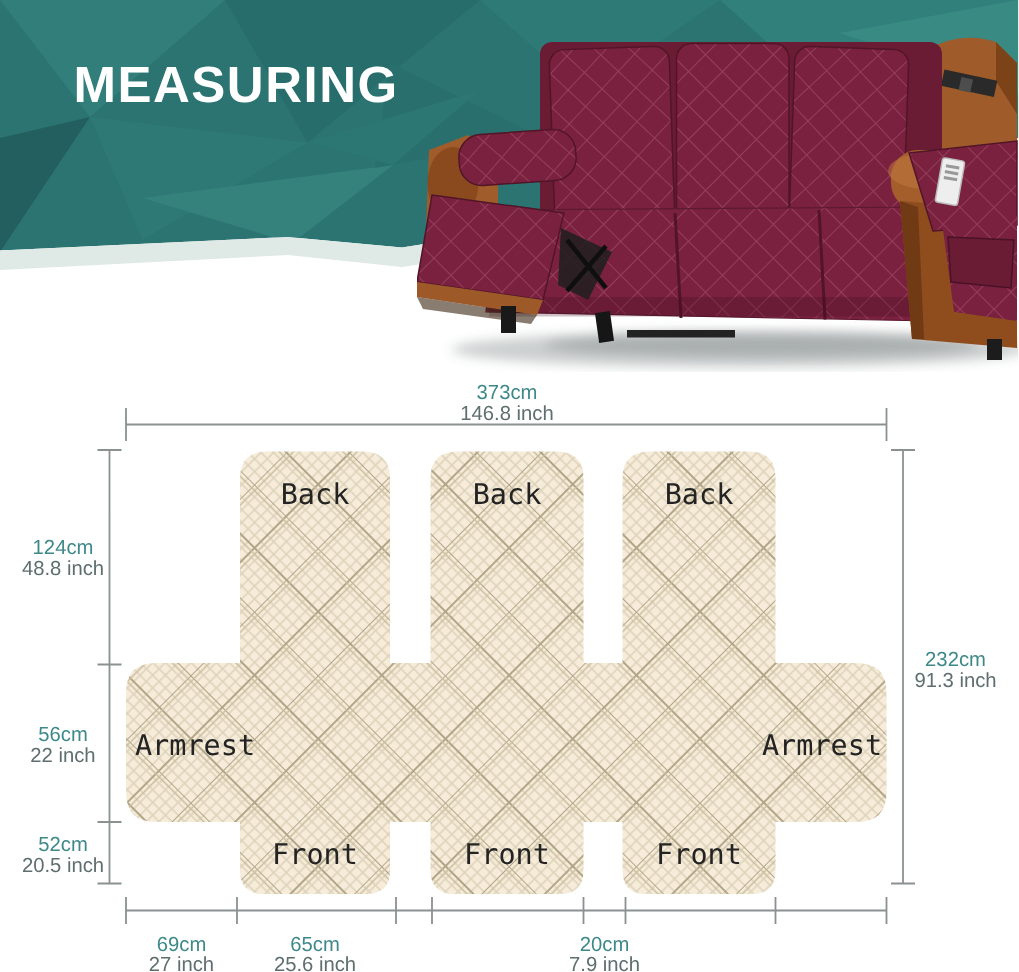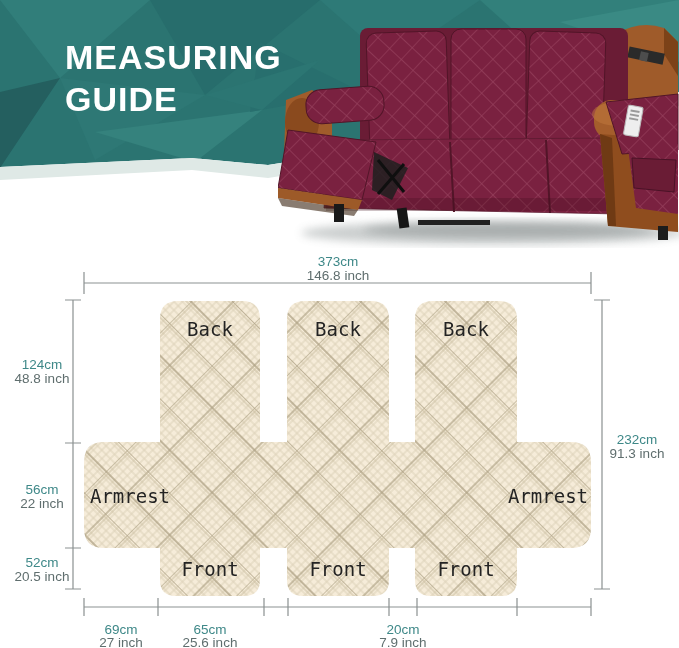--- a/index.html
+++ b/index.html
@@ -9,21 +9,21 @@
 
   
   .header-bg{position:absolute;left:0;top:0;width:679px;height:200px;
     clip-path:polygon(0 0,679px 0,679px 92px,655px 97px,350px 152px,268px 165px,192px 158px,0 167px);
     z-index:1;}
   .header-strip{position:absolute;left:0;top:0;width:679px;height:200px;
     clip-path:polygon(0 167px,192px 158px,268px 165px,350px 152px,655px 97px,679px 92px,679px 106px,656px 110px,352px 165px,268px 178px,192px 170px,0 180px);
     background:#dfe9e6;z-index:1;}
   .page-title{position:absolute;left:49px;top:36px;z-index:4;color:#ffffff;
     font-weight:bold;font-size:34px;line-height:42px;letter-spacing:1px;}
-  .page-title span{display:block;margin-left:16px;}
+  .page-title span{display:block;}
 
   
   .sofa{position:absolute;left:278px;top:2px;width:401px;height:246px;z-index:3;}
 
   
   .diagram{position:absolute;left:0;top:238px;width:679px;height:410px;z-index:2;}
   .dim-cm{font-family:"Liberation Sans",sans-serif;font-size:13.5px;}
   .dim-inch{font-family:"Liberation Sans",sans-serif;font-size:13.5px;}
   .panel-label{font-family:"DejaVu Sans Mono",monospace;font-size:19px;fill:#232323;}
 </style>
@@ -45,21 +45,20 @@
       <polygon points="560,22 679,62 679,0" fill="#3a8a84"></polygon>
       <polygon points="600,60 679,118 679,62" fill="#2f7b76"></polygon>
       <polygon points="260,42 362,92 250,112" fill="#286f6e"></polygon>
       <polygon points="205,95 320,60 262,110" fill="#2c7673"></polygon>
     </svg>
   </div>
   <div class="header-strip"></div>
 
   <div class="page-title">
     <span>MEASURING</span>
-    <span>GUIDE</span>
   </div>
 
   <svg class="sofa" viewBox="0 0 401 246">
     <defs>
       <pattern id="bq" width="16" height="16" patternUnits="userSpaceOnUse" patternTransform="rotate(45)">
         <rect width="16" height="16" fill="#7a2140"></rect>
         <path d="M0,0 H16 M0,0 V16" stroke="rgba(255,185,205,0.20)" stroke-width="1.3" fill="none"></path>
       </pattern>
       <filter id="soft" x="-30%" y="-30%" width="160%" height="160%">
         <feGaussianBlur stdDeviation="4"></feGaussianBlur>

